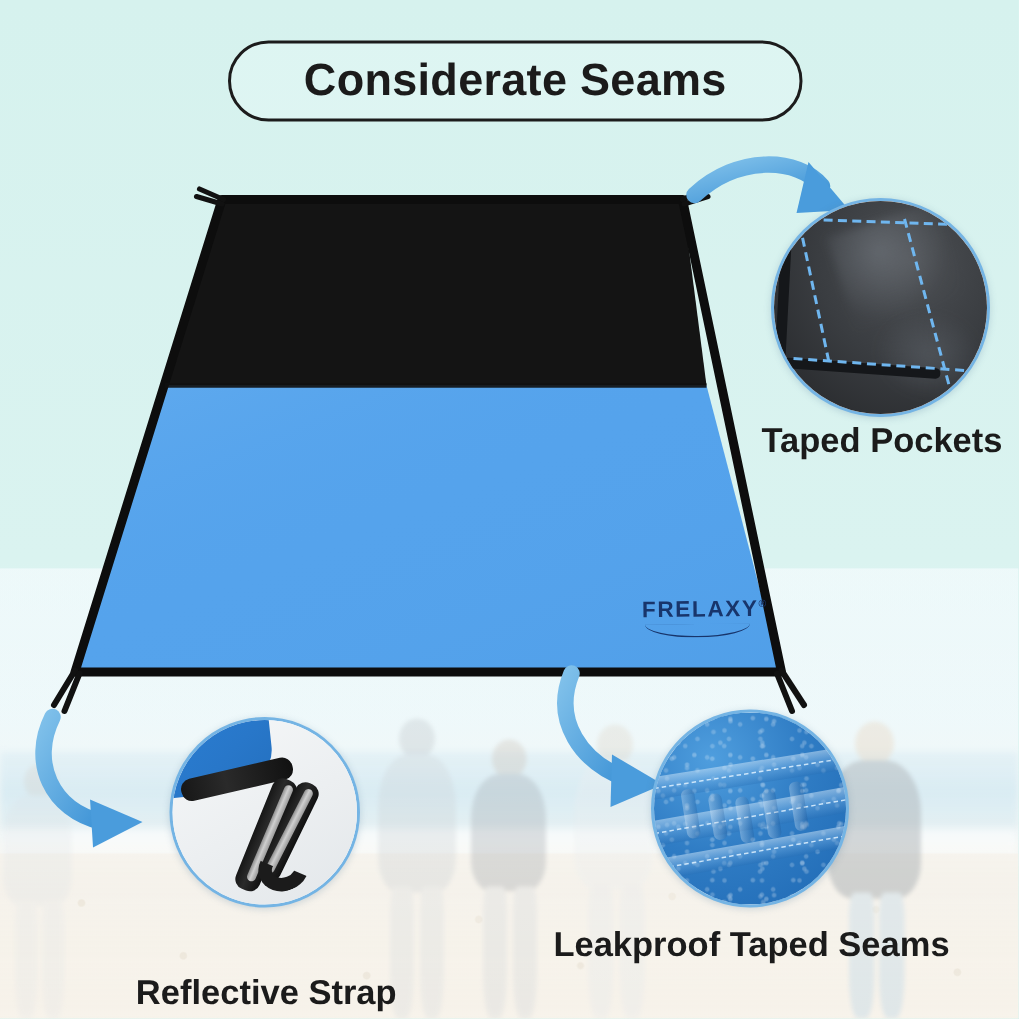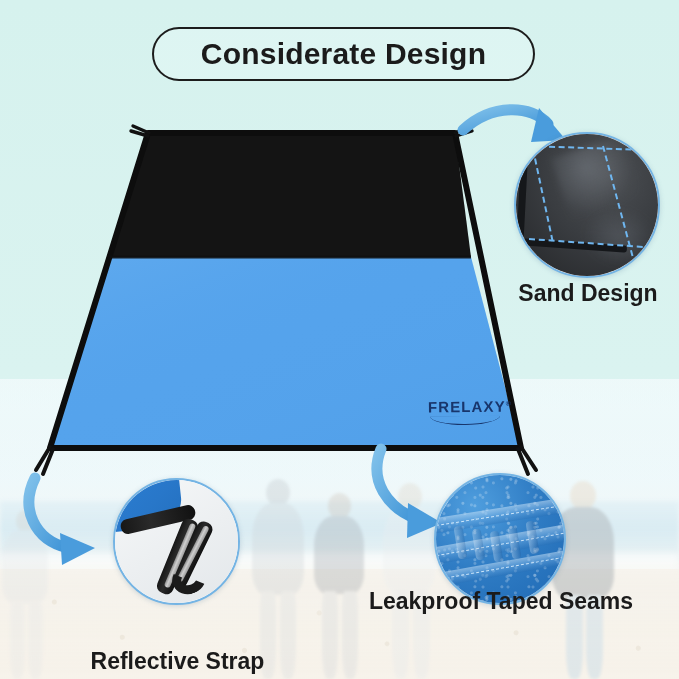--- a/index.html
+++ b/index.html
@@ -307,38 +307,38 @@
       <polygon points="60,533 95,548 62,565" fill="#4a9cdc"></polygon>
     </g>
 
     <g>
       <path d="M381,449 C368,481 388,508 417,519" fill="none" stroke="url(#ag1)" stroke-width="11" stroke-linecap="round"></path>
       <polygon points="408,503 442,523 407,538" fill="#4a9cdc"></polygon>
     </g>
   </svg>
 
   <div class="title-pill">
-    <span class="title-text">Considerate Design</span>
+    <span class="title-text">Considerate Seams</span>
   </div>
 
   <div class="callout">
     <div class="circle" style="left:514px; top:132px; width:146px; height:146px;">
       <div class="ph-pocket">
         <div class="fabric"></div>
         <div class="sheen1"></div>
         <div class="sheen2"></div>
         <div class="edge" style="left:2%; top:6%; width:7px; height:72%; transform:rotate(3deg);"></div>
         <div class="edge" style="left:4%; top:76%; width:74%; height:7px; transform:rotate(4deg);"></div>
         <div class="stitch" style="left:10%; top:8%; width:78%; transform:rotate(2deg);"></div>
         <div class="stitch" style="left:9%; top:73%; width:80%; transform:rotate(4deg);"></div>
         <div class="stitch" style="left:12%; top:10%; width:66%; transform:rotate(78deg); transform-origin:left center;"></div>
         <div class="stitch" style="left:61%; top:8%; width:80%; transform:rotate(75deg); transform-origin:left center;"></div>
       </div>
     </div>
-    <div class="caption" style="left:504px; top:280px; width:168px;">Sand Design</div>
+    <div class="caption" style="left:504px; top:280px; width:168px;">Taped Pockets</div>
   </div>
 
   <div class="callout">
     <div class="circle" style="left:113px; top:478px; width:127px; height:127px;">
       <div class="ph-strap">
         <div class="bluecloth"></div>
 
         <div class="band" style="left:4%; top:26%; width:62%; height:15px; transform:rotate(-13deg);"></div>
 
         <div class="band" style="left:44%; top:30%; width:17px; height:64%; transform:rotate(22deg);"></div>
@@ -364,16 +364,16 @@
         <div class="tapestitch" style="top:54%; transform:rotate(-10deg);"></div>
         <div class="tape" style="top:68%; height:14px; transform:rotate(-10deg);"></div>
         <div class="tapestitch" style="top:73%; transform:rotate(-10deg);"></div>
         <div class="ridge" style="left:16%; top:40%; height:26%; transform:rotate(-9deg);"></div>
         <div class="ridge" style="left:30%; top:42%; height:24%; transform:rotate(-9deg);"></div>
         <div class="ridge" style="left:44%; top:44%; height:24%; transform:rotate(-9deg);"></div>
         <div class="ridge" style="left:58%; top:40%; height:26%; transform:rotate(-9deg);"></div>
         <div class="ridge" style="left:72%; top:36%; height:26%; transform:rotate(-9deg);"></div>
       </div>
     </div>
-    <div class="caption" style="left:355px; top:588px; width:292px;">Leakproof Taped Seams</div>
+    <div class="caption" style="left:355px; top:616px; width:292px;">Leakproof Taped Seams</div>
   </div>
 
 </div>
 
 </body></html>

